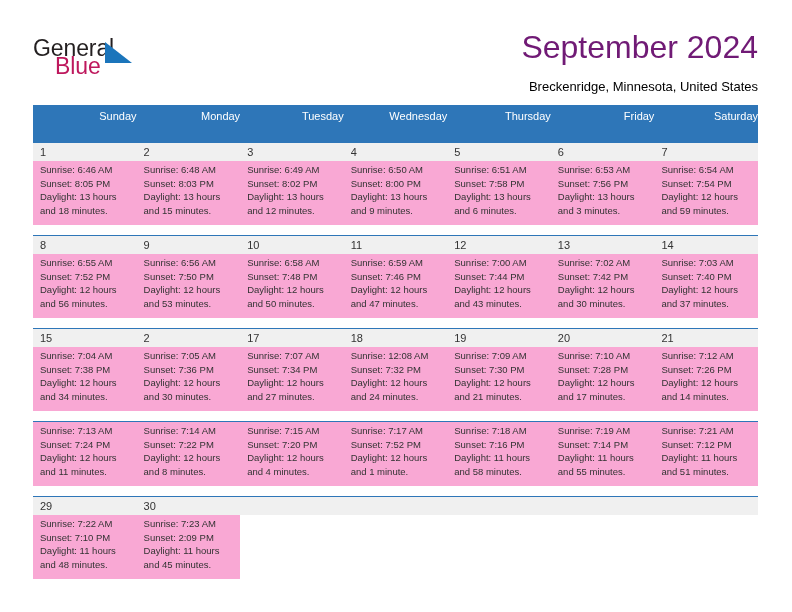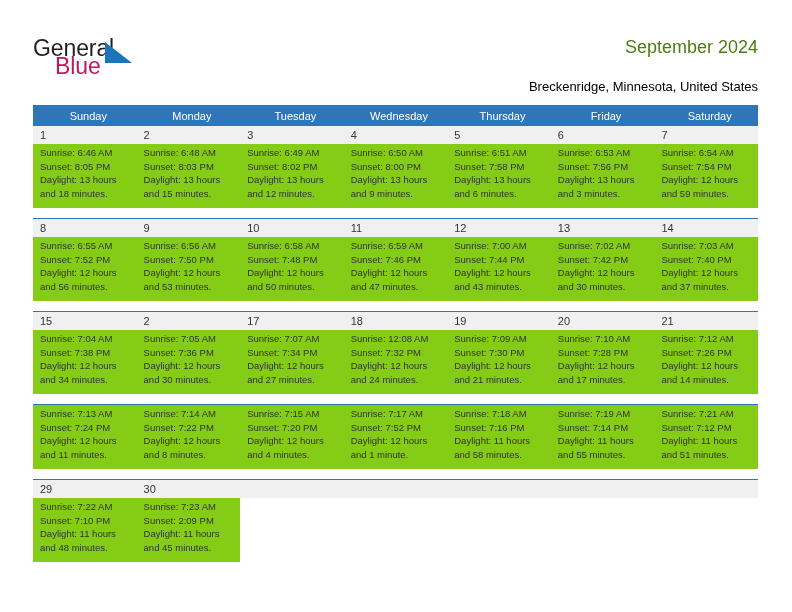--- a/index.html
+++ b/index.html
@@ -62,23 +62,23 @@
     top: 6px;
     width: 27px;
     height: 21px;
   }
   .logo-triangle svg { display: block; }
 
   .title {
     position: absolute;
     right: 34px;
     top: 33px;
-    font-size: 18px;
+    font-size: 32px;
     line-height: 29px;
-    color: #4d7c0f;
+    color: #701a75;
     text-align: right;
     white-space: nowrap;
   }
   .subtitle {
     position: absolute;
     right: 34px;
     top: 79px;
     font-size: 13px;
     line-height: 16px;
     color: #000000;
@@ -95,22 +95,22 @@
     border-collapse: collapse;
     table-layout: fixed;
   }
   .calendar col { width: 103.57px; }
 
   .calendar thead th {
     background: #2e76b8;
     color: #ffffff;
     font-size: 11px;
     font-weight: normal;
-    text-align: center;
-    padding: 4px 0 4px 7px;
+    text-align: right;
+    padding: 4px 0 21px 7px;
     height: 13px;
     vertical-align: middle;
     border: none;
   }
 
   .daynum-row td {
     background: #f0f0f0;
     color: #333333;
     font-size: 11px;
     text-align: left;
@@ -130,21 +130,21 @@
   .week-gap td {
     padding: 0;
     height: 10px;
     line-height: 10px;
     font-size: 0;
     border: none;
     background: #ffffff;
   }
 
   .info-row td {
-    background: #84cc16;
+    background: #f9a8d4;
     vertical-align: top;
     padding: 2px 6px 4px 7px;
     border: none;
     height: 58px;
   }
   .info-line {
     font-size: 9.5px;
     line-height: 13.6px;
     color: #333333;
     white-space: nowrap;

